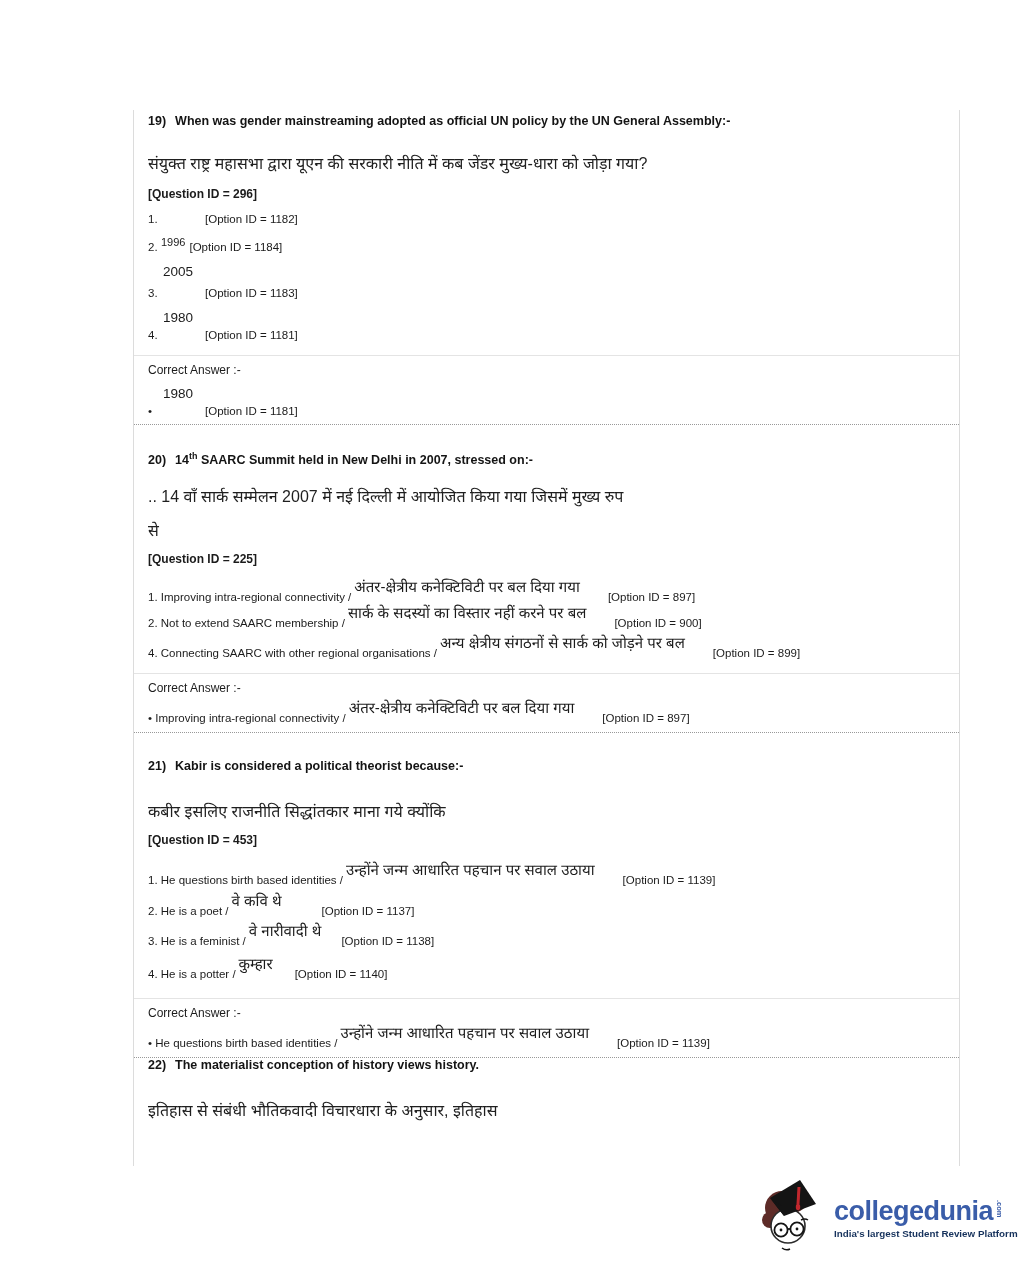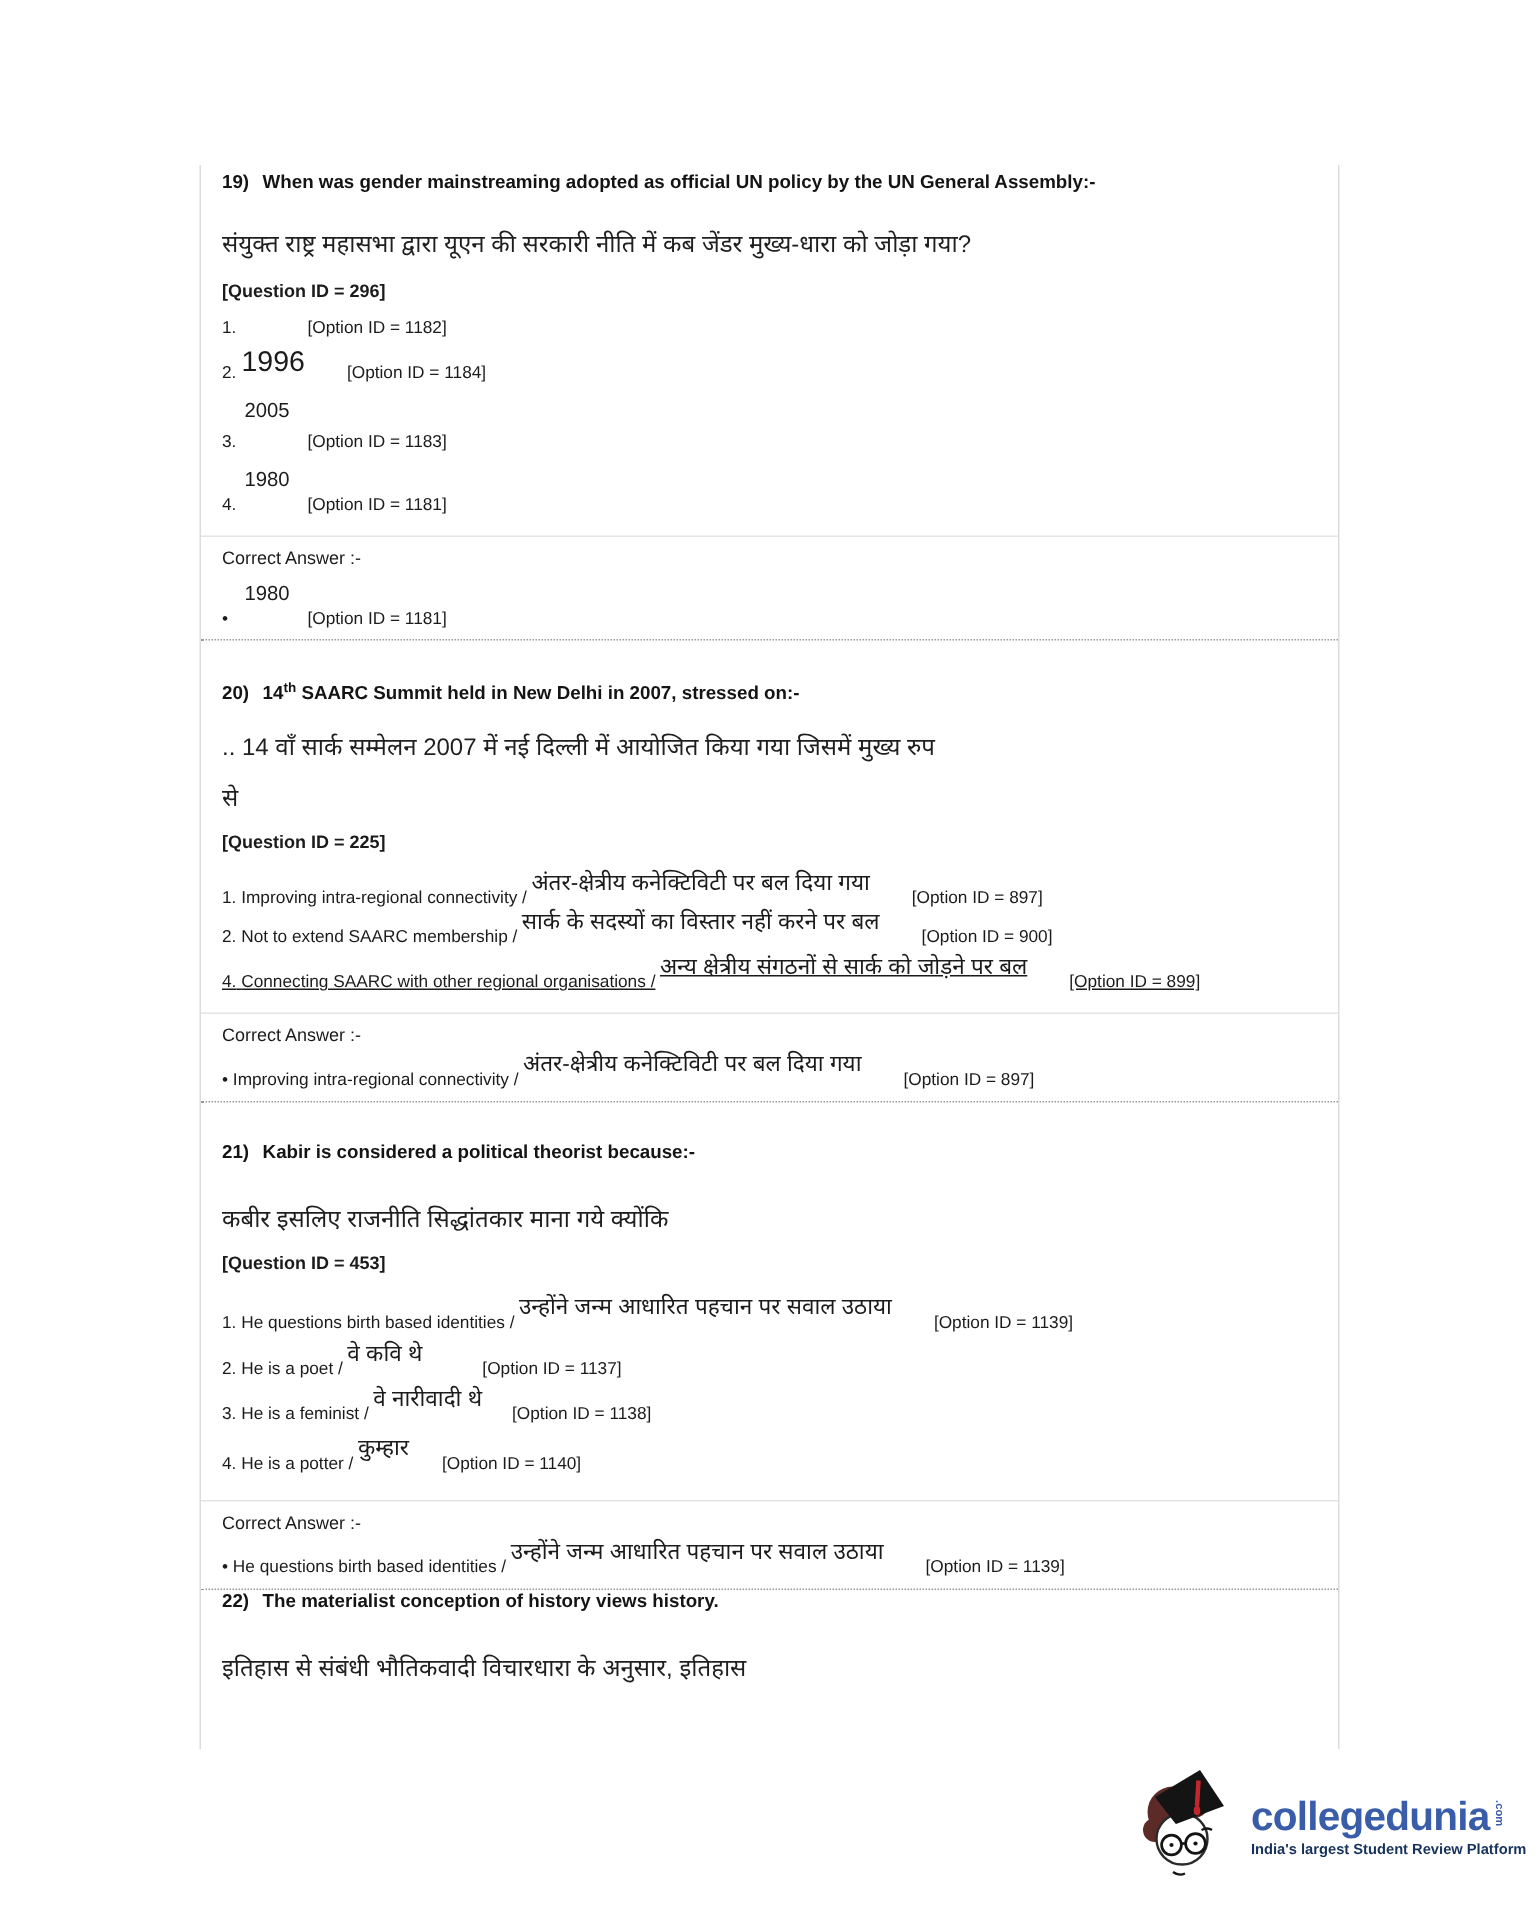--- a/index.html
+++ b/index.html
@@ -2,36 +2,36 @@
 <html><head>
 <meta charset="utf-8">
 <style>
   html,body{margin:0;padding:0;}
   body{
     width:1025px;height:1284px;background:#ffffff;position:relative;
     font-family:"Liberation Sans", sans-serif;color:#1b1b1b;
     -webkit-font-smoothing:antialiased;
   }
   .panel{
-    position:absolute;left:133px;top:110px;width:760px;height:1056px;
+    position:absolute;left:133px;top:110px;width:827px;height:1056px;
     border-left:1px solid #dcdcdc;border-right:1px solid #dcdcdc;
     background:#fff;overflow:hidden;box-sizing:border-box;
   }
   .pad{padding-left:14px;padding-right:14px;}
   .qheader{font-size:12.5px;font-weight:bold;color:#141414;}
   .qheader .qnum{margin-right:9px;}
   .qheader sup{font-size:9px;}
   .hindi-block{font-size:16px;line-height:34px;color:#1f1f1f;}
   .qid{font-size:12px;font-weight:bold;}
   
   .opt-val{font-size:13.5px;padding-left:15px;line-height:18px;}
   .opt-line{display:flex;align-items:baseline;font-size:11.5px;line-height:16px;}
   .opt-line .n{display:inline-block;width:57px;}
   .opt-line.inline .n{width:13px;}
-  .opt-line.inline .vinline{display:inline-block;font-size:19px;transform:translateY(-5px);margin-right:28px;text-align:right;}
+  .opt-line.inline .vinline{display:inline-block;font-size:11px;transform:translateY(-5px);margin-right:4px;text-align:right;}
   .optid{font-size:11.5px;white-space:nowrap;}
   
   .optrow{display:flex;align-items:baseline;font-size:11.5px;line-height:16px;white-space:nowrap;}
   .optrow .lead{white-space:nowrap;}
   .optrow .hi{font-size:15px;display:inline-block;transform:translateY(-9px);margin-left:3px;}
   .optrow .oid{margin-left:28px;}
   .sep{border:0;border-top:1px solid #e4e4e4;margin:0;}
   .sepd{border:0;border-top:1px dotted #999;margin:0;}
   .ca{font-size:12px;font-weight:normal;}
   
@@ -114,21 +114,21 @@
     <span class="oid optid">[Option ID = 897]</span>
   </div>
 
   <div class="pad optrow" style="margin-top:9px;">
     <span class="lead"><span>2.</span> <span>Not to extend SAARC membership /</span></span>
     <span class="hi">सार्क के सदस्यों का विस्तार नहीं करने पर बल</span>
     <span class="oid optid">[Option ID = 900]</span>
   </div>
 
 
-  <div class="pad optrow" style="margin-top:13px;text-decoration:underline;">
+  <div class="pad optrow" style="margin-top:13px;">
     <span class="lead"><span>4.</span> <span>Connecting SAARC with other regional organisations /</span></span>
     <span class="hi">अन्य क्षेत्रीय संगठनों से सार्क को जोड़ने पर बल</span>
     <span class="oid optid">[Option ID = 899]</span>
   </div>
 
   <hr class="sep" style="margin-top:12px;">
 
   <div class="pad ca" style="margin-top:7px;">Correct Answer :-</div>
 
   <div class="pad optrow" style="margin-top:14px;">

